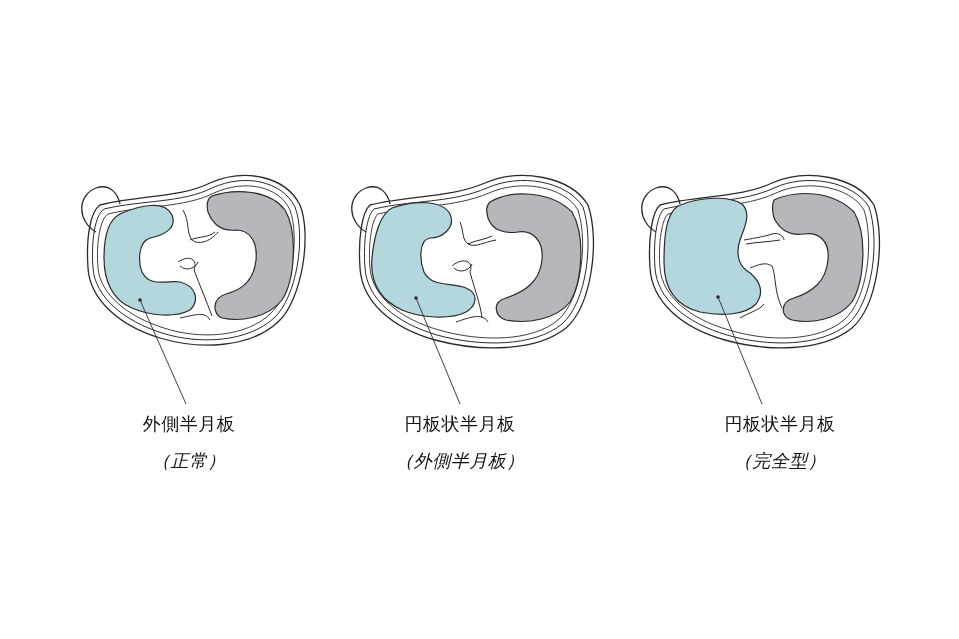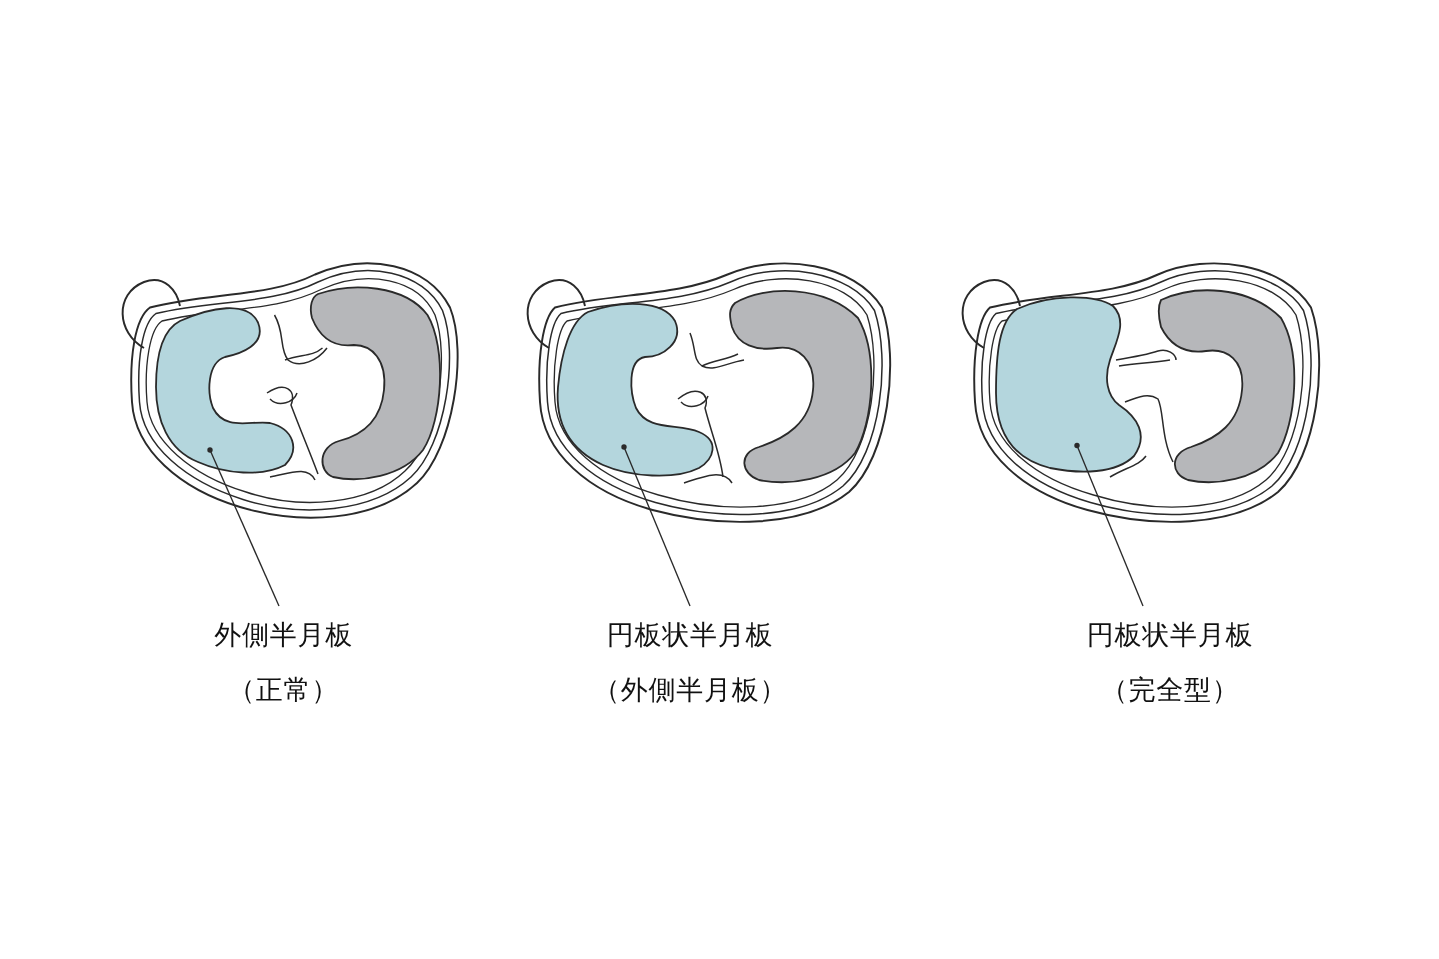--- a/index.html
+++ b/index.html
@@ -1,21 +1,21 @@
 <!DOCTYPE html>
 <html><head>
   <meta charset="utf-8">
   <style>
     html, body { margin: 0; padding: 0; background: #ffffff; }
     body { width: 959px; height: 639px; position: relative; overflow: hidden; font-family: "DejaVu Sans", sans-serif; }
     .panel { position: absolute; top: 0; width: 320px; height: 629px; }
     .panel svg { position: absolute; left: 0; top: 0; }
     .label { position: absolute; width: 220px; text-align: center; color: #111; font-size: 18px; line-height: 1; letter-spacing: 0.5px; }
     .label .l1 { position: absolute; left: 0; right: 0; top: 0; }
-    .label .l2 { position: absolute; left: 0; right: 0; top: 37px; }
+    .label .l2 { position: absolute; left: 0; right: 0; top: 37px; font-style: italic; }
   </style>
 </head>
 <body>
 
 <div class="panel" style="left:0;">
   <svg width="320" height="420" viewBox="0 0 320 420">
 
     <path d="M96,232 C78,222 76,196 96,188 C110,183 118,194 120,204" fill="none" stroke="#2a2a2a" stroke-width="1.3"></path>
 
     <path d="M100,205 C140,195 180,198 210,183 C245,168 285,176 300,205 C312,235 302,300 278,322 C250,348 200,350 160,338 C120,326 90,300 88,268 C86,238 90,212 100,205 Z" fill="none" stroke="#2a2a2a" stroke-width="1.3"></path>

